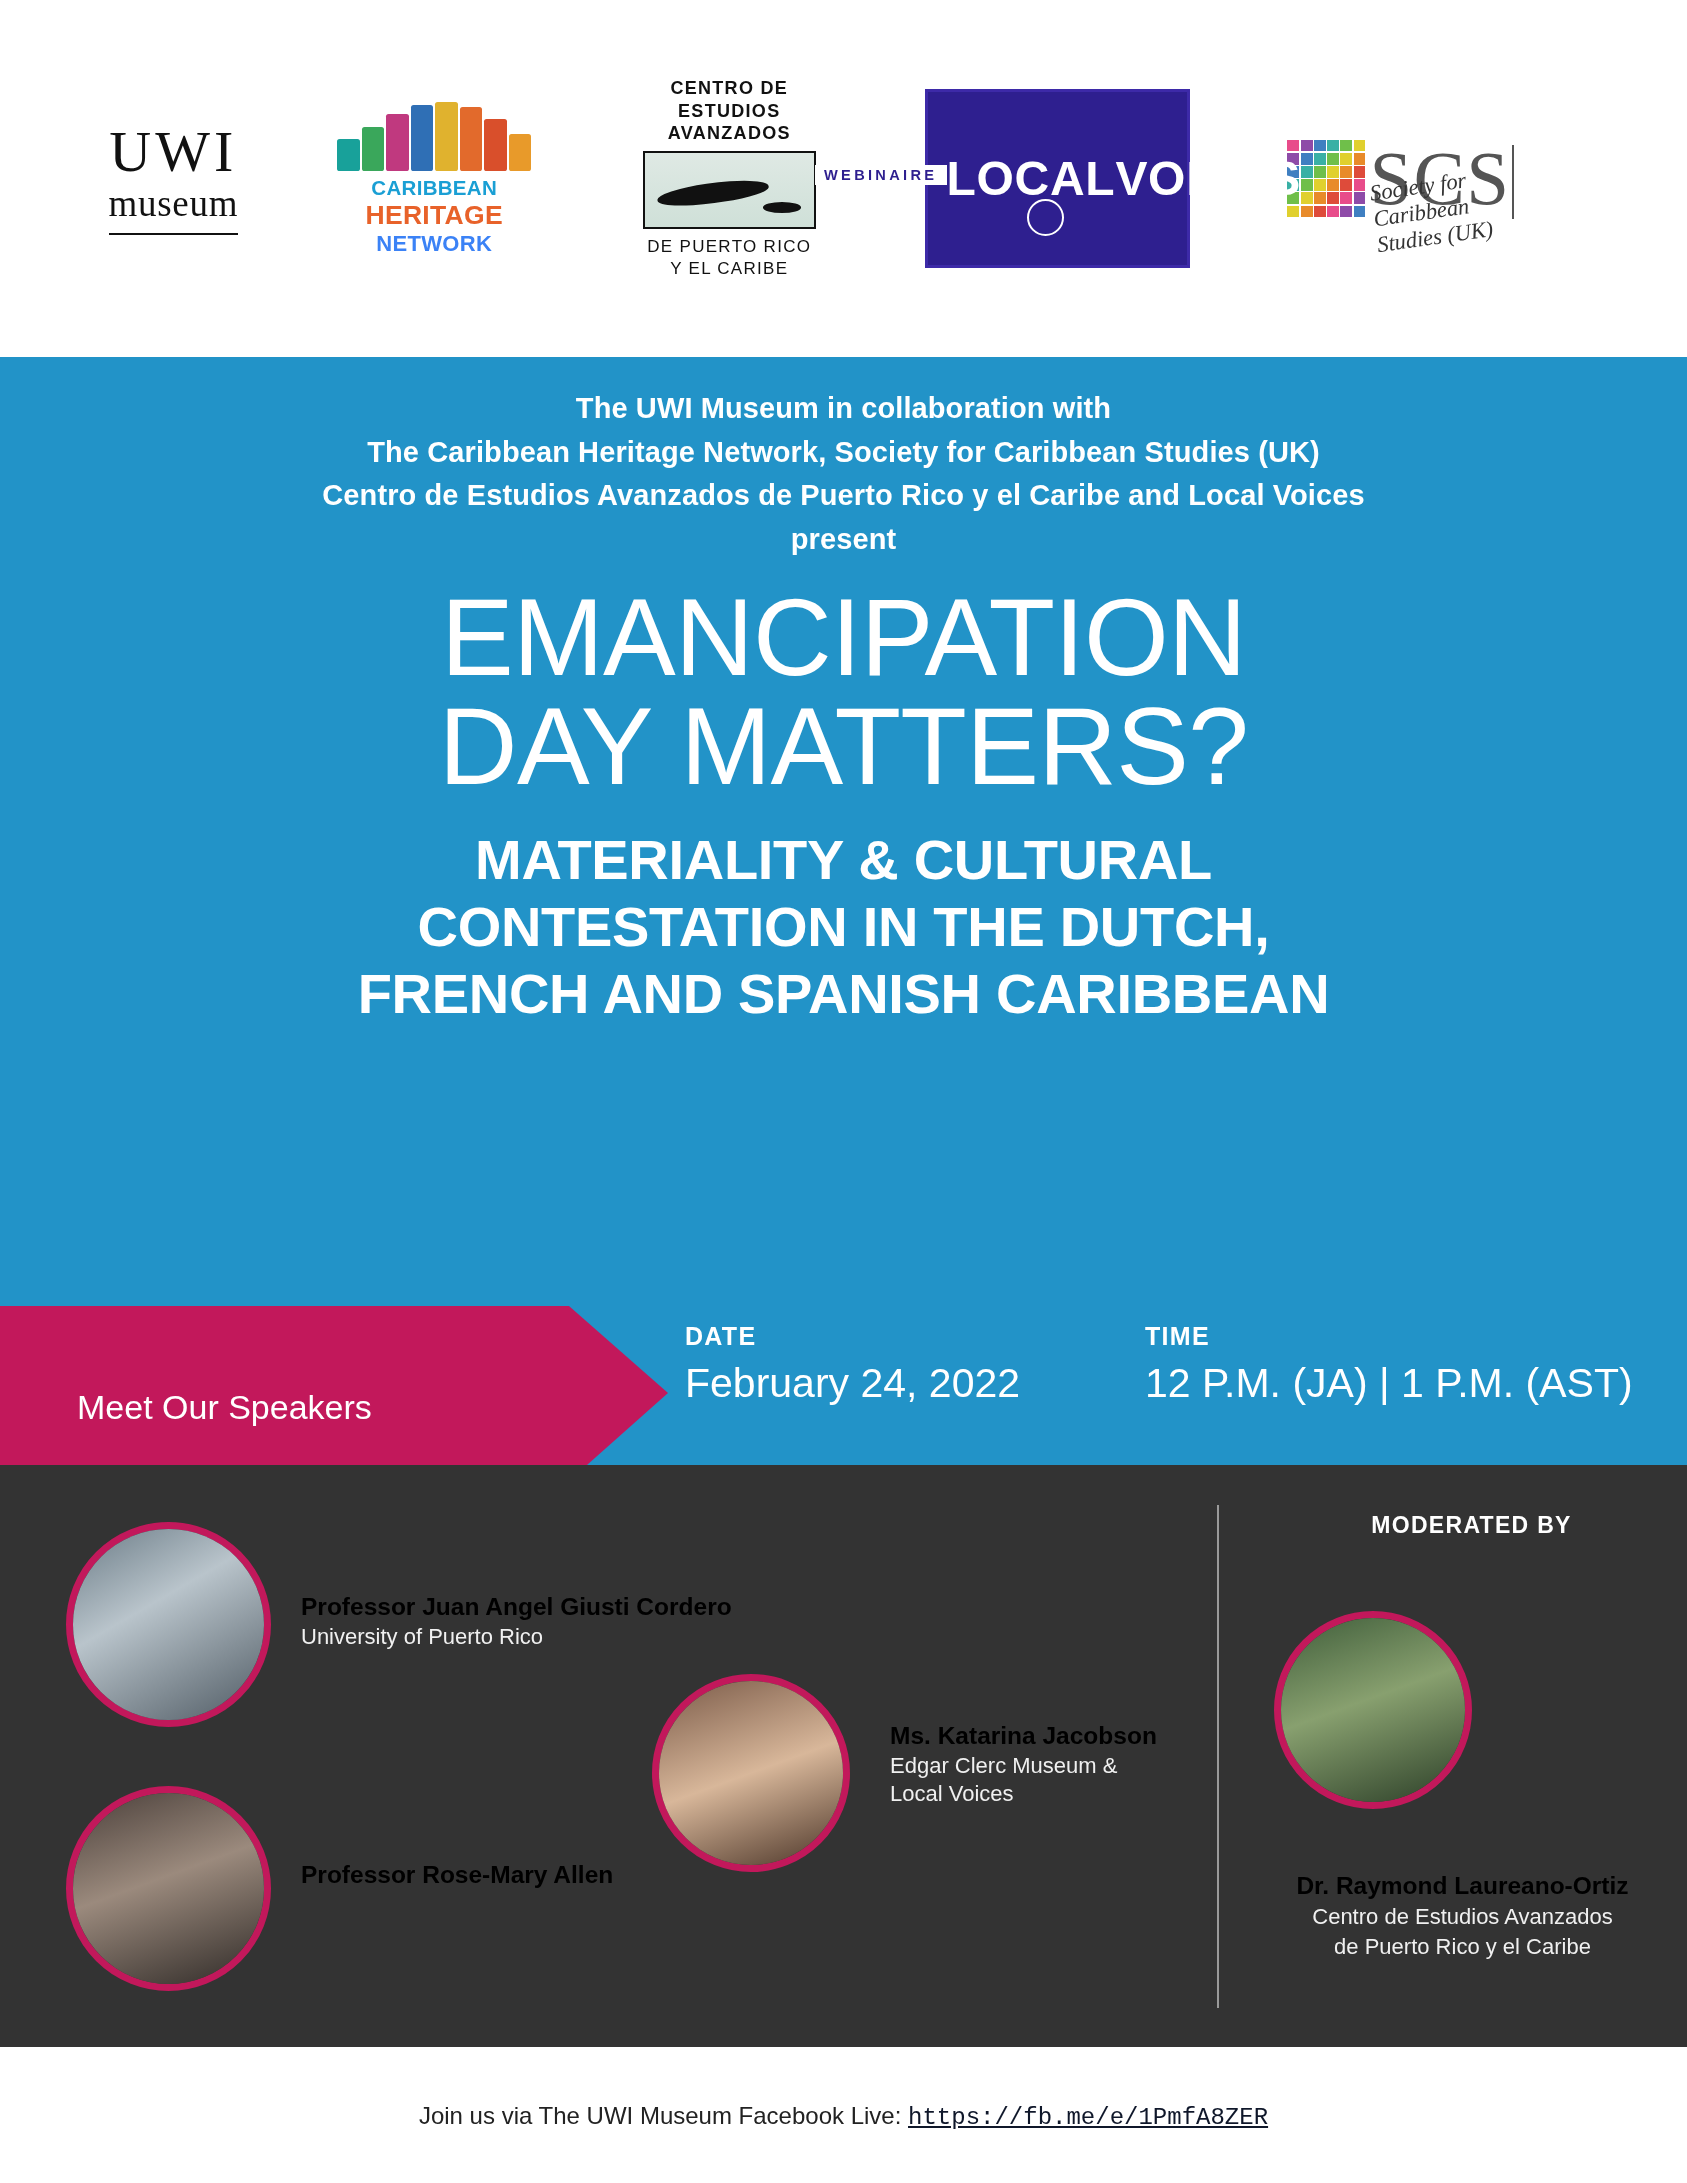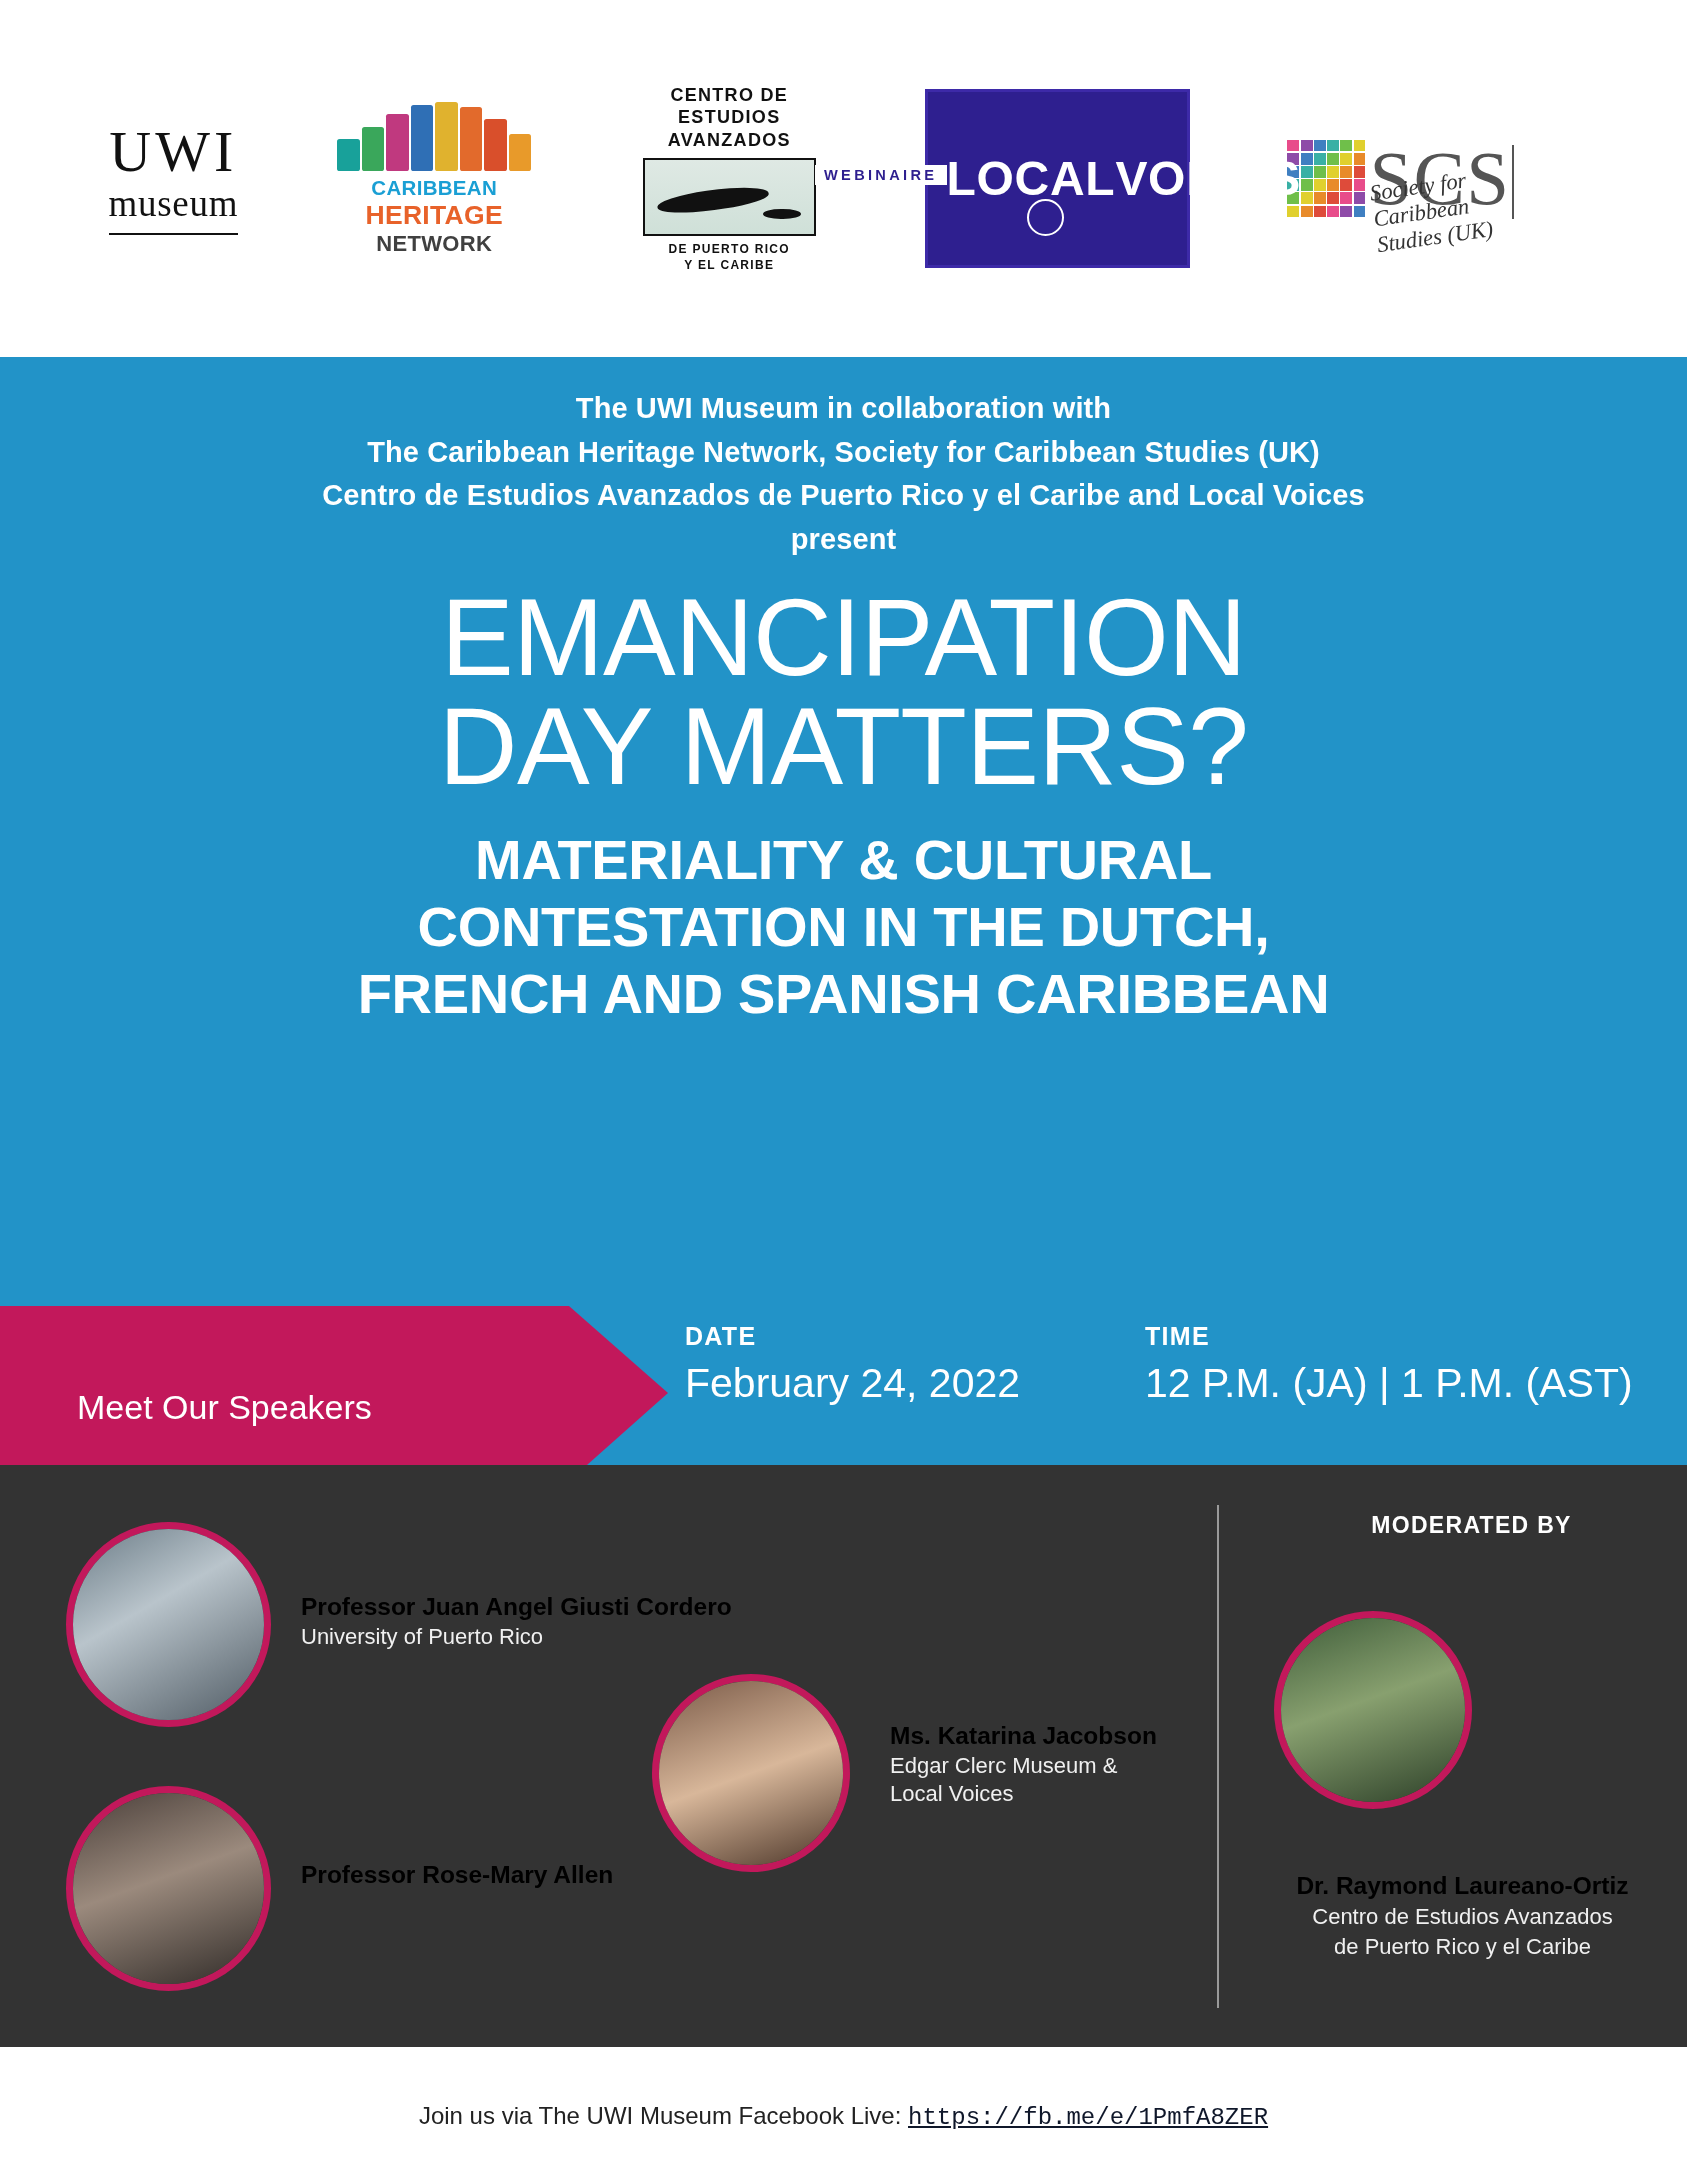--- a/index.html
+++ b/index.html
@@ -55,21 +55,21 @@
 
   
   .chn { text-align: center; width: 198px; }
   .chn-arc { height: 71px; display:flex; align-items:flex-end; justify-content:center; gap:2px; }
   .chn-arc span {
     display:block; width: 22.5px; border-radius: 2.6px;
   }
   .chn-text { margin-top: 5.3px; }
   .chn-text .l1 { font-size: 20.5px; font-weight: 700; color: #1a9fd4; letter-spacing: 0.3px; }
   .chn-text .l2 { font-size: 26.5px; font-weight: 800; color: #e8622a; letter-spacing: 0.3px; }
-  .chn-text .l3 { font-size: 22px; font-weight: 700; color: #404040; letter-spacing: 0.3px; }
+  .chn-text .l3 { font-size: 22px; font-weight: 700; color: #3b82f6; letter-spacing: 0.3px; }
 
   
   .cea { width: 198px; text-align: center; color: #111; }
   .cea .cea-top { font-size: 18px; font-weight: 700; letter-spacing: 1.3px; line-height: 1.25; }
   .cea .cea-art {
     margin: 6.6px auto;
     width: 173px; height: 78px;
     border: 2px solid #111;
     background: linear-gradient(180deg,#dfe9e4 0%, #cfe0d8 100%);
     position: relative;
@@ -77,21 +77,21 @@
   }
   .cea .cea-art:before {
     content:""; position:absolute; left:12px; top:30px; width:112px; height:20px;
     background:#111; border-radius: 50% 60% 45% 55%;
     transform: rotate(-8deg);
   }
   .cea .cea-art:after {
     content:""; position:absolute; right:13.2px; top:49px; width:38px; height:10.6px;
     background:#111; border-radius: 50%;
   }
-  .cea .cea-bot { font-size: 12px; font-weight: 700; letter-spacing: 1.3px; line-height: 1.3; }
+  .cea .cea-bot { font-size: 17px; font-weight: 400; letter-spacing: 1.3px; line-height: 1.3; }
 
   
   .lv {
     width: 265px; height: 179px;
     background: #2e1f8f;
     border: 3.3px solid #3d2aa8;
     display: flex; flex-direction: row;
     align-items: center; justify-content: center;
     position: relative;
   }

